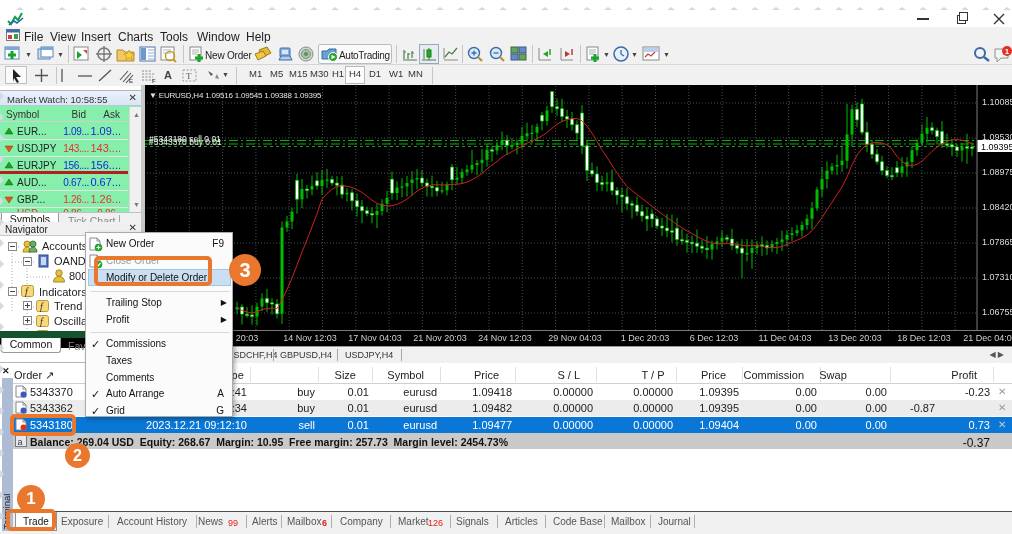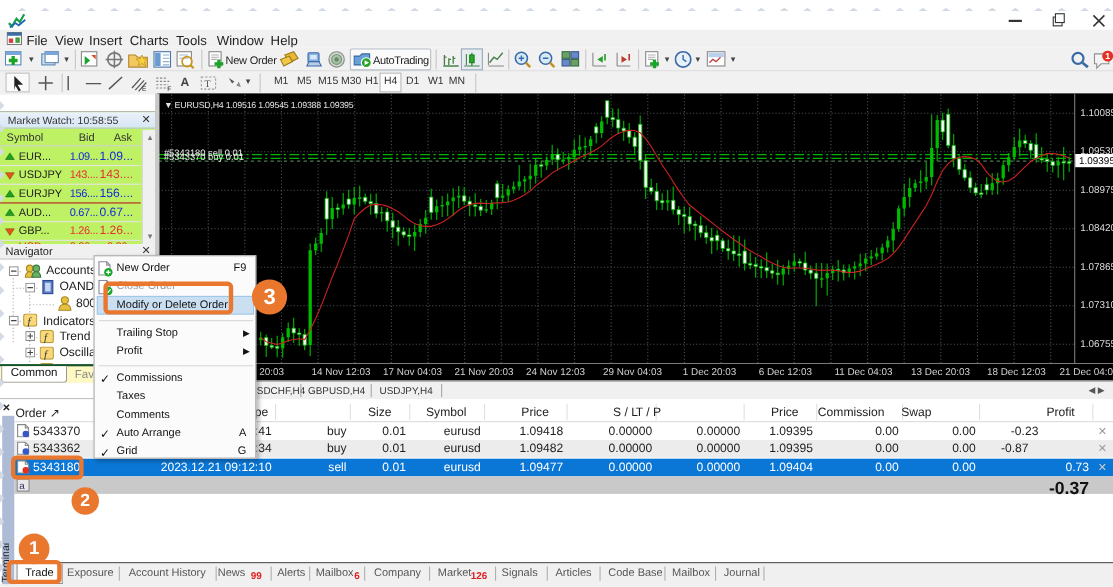--- a/index.html
+++ b/index.html
@@ -277,21 +277,21 @@
     <div class="tfbtn" style="left:289px;font-size:9.5px">M15</div>
     <div class="tfbtn" style="left:310px;font-size:9.5px">M30</div>
     <div class="tfbtn" style="left:332px;font-size:9.5px">H1</div>
     <div class="abs" style="left:345px;top:66px;width:20px;height:18px;background:#fdfdfd;border:1px solid #b8b8b8"></div>
     <div class="tfbtn" style="left:349px;font-size:9.5px">H4</div>
     <div class="tfbtn" style="left:369px;font-size:9.5px">D1</div>
     <div class="tfbtn" style="left:389px;font-size:9.5px">W1</div>
     <div class="tfbtn" style="left:408px;font-size:9.5px">MN</div>
     <div class="abs sep" style="left:432px;top:67px;height:17px"></div>
 
-<div class="abs" style="left:0;top:101px;width:143px;height:137px;background:#bef264;border:1px solid #b4b4b4;border-left:none">
+<div class="abs" style="left:0;top:90px;width:143px;height:137px;background:#86efac;border:1px solid #b4b4b4;border-left:none">
   <div style="position:absolute;left:0;top:0;width:141px;height:15px;background:linear-gradient(#eaf1fa,#d8e6f5);border-bottom:1px solid #b8c6d8">
     <div style="position:absolute;left:7px;top:2.5px;font-size:9.5px;color:#333">Market Watch: 10:58:55</div>
     <div style="position:absolute;right:4px;top:1px;font-size:10px;color:#333">✕</div>
   </div>
   <div style="position:absolute;left:0;top:16px;width:141px;height:15px;border-bottom:1px solid #d0d0d0">
         <span style="position:absolute;left:6px;top:2px;font-size:10px;color:#333">Symbol</span>
         <span style="position:absolute;right:55px;top:2px;font-size:10px;color:#333">Bid</span>
         <span style="position:absolute;right:21px;top:2px;font-size:10px;color:#333">Ask</span>
       </div>
       <div style="position:absolute;left:0;top:32px;width:128px;height:17px;border-bottom:1px solid #e4e4e4">
@@ -303,21 +303,21 @@
         <span style="position:absolute;right:7px;top:2px;font-size:11px;color:#1428dc">1.09...</span>
       </div>
       <div style="position:absolute;left:0;top:49px;width:128px;height:17px;border-bottom:1px solid #e4e4e4">
         <svg style="position:absolute;left:4px;top:4px" width="10" height="9">
           <path d="M5 8L1 2h8z" fill="#e05818" stroke="#903808" stroke-width="0.5"></path>
         </svg>
         <span style="position:absolute;left:17px;top:3px;font-size:10px;color:#222;white-space:nowrap">USDJPY</span>
         <span style="position:absolute;right:39px;top:3px;font-size:10px;letter-spacing:-0.3px;color:#e83030">143....</span>
         <span style="position:absolute;right:7px;top:2px;font-size:11px;color:#e83030">143....</span>
       </div>
-      <div style="position:absolute;left:0;top:66px;width:128px;height:17px;border-bottom:1px solid #b91c1c">
+      <div style="position:absolute;left:0;top:66px;width:128px;height:17px;border-bottom:3px solid #b91c1c">
         <svg style="position:absolute;left:4px;top:4px" width="10" height="9">
           <path d="M5 1l4 6H1z" fill="#1fa01f" stroke="#116011" stroke-width="0.5"></path>
         </svg>
         <span style="position:absolute;left:17px;top:3px;font-size:10px;color:#222;white-space:nowrap">EURJPY</span>
         <span style="position:absolute;right:39px;top:3px;font-size:10px;letter-spacing:-0.3px;color:#1428dc">156....</span>
         <span style="position:absolute;right:7px;top:2px;font-size:11px;color:#1428dc">156....</span>
       </div>
       <div style="position:absolute;left:0;top:83px;width:128px;height:17px;border-bottom:1px solid #e4e4e4">
         <svg style="position:absolute;left:4px;top:4px" width="10" height="9">
           <path d="M5 1l4 6H1z" fill="#1fa01f" stroke="#116011" stroke-width="0.5"></path>
@@ -419,21 +419,21 @@
       <svg style="position:absolute;left:23px;top:109px" width="9" height="9">
         <rect x="0.5" y="0.5" width="8" height="8" fill="#fff" stroke="#888"></rect>
         <path d="M2 4.5h5" stroke="#444"></path>
         <path d="M4.5 2v5" stroke="#444"></path>
       </svg>
       <svg style="position:absolute;left:36px;top:108px" width="13" height="12">
         <rect x="0.5" y="0.5" width="12" height="11" rx="2" fill="#f8d878" stroke="#b89838"></rect>
         <text x="4" y="10" font-size="10" font-style="italic" font-family="Liberation Serif, serif" fill="#333">f</text>
       </svg>
       <span style="position:absolute;left:54px;top:108px;font-size:11px;color:#222">Volumes</span>
-      <div style="position:absolute;left:0;top:109px;width:141px;height:17px;background:#fef9c3;border-top:2px solid #14532d">
+      <div style="position:absolute;left:0;top:109px;width:141px;height:17px;background:#000000;border-top:7px solid #14532d">
         <div style="position:absolute;left:1px;top:0;width:60px;height:15px;background:#fff;border:1px solid #999;border-top:none;border-radius:0 0 3px 3px;text-align:center;font-size:10.5px;color:#111">Common</div>
         <span style="position:absolute;left:68px;top:2px;font-size:10.5px;color:#888;white-space:nowrap">Favorites</span>
       </div>
 </div>
 
 <div class="abs" style="left:143px;top:85px;width:869px;height:261px;background:#000">
 <svg width="869" height="261" viewBox="0 0 869 261" style="position:absolute;left:0;top:0;display:block">
 <rect x="0" y="0" width="869" height="261" fill="#000"></rect>
 <path d="M13.0 1V245 M46.3 1V245 M79.6 1V245 M112.9 1V245 M146.2 1V245 M179.5 1V245 M212.8 1V245 M246.1 1V245 M279.4 1V245 M312.7 1V245 M346.0 1V245 M379.3 1V245 M412.6 1V245 M445.9 1V245 M479.2 1V245 M512.5 1V245 M545.8 1V245 M579.1 1V245 M612.4 1V245 M645.7 1V245 M679.0 1V245 M712.3 1V245 M745.6 1V245 M778.9 1V245 M812.2 1V245" stroke="#47515a" stroke-width="1" stroke-dasharray="1 2" fill="none"></path>
 <path d="M1 18H834 M1 53H834 M1 88H834 M1 123H834 M1 158H834 M1 193H834 M1 228H834" stroke="#47515a" stroke-width="1" stroke-dasharray="1 2" fill="none"></path>
@@ -493,21 +493,21 @@
       <span style="position:absolute;left:220px;top:6px;width:82px;text-align:left;font-size:11px;color:#222">Type</span>
       <div style="position:absolute;left:318px;top:4px;width:1px;height:15px;background:#e0e0e0"></div>
       <span style="position:absolute;left:274px;top:6px;width:82px;text-align:right;font-size:11px;color:#222">Size</span>
       <div style="position:absolute;left:372px;top:4px;width:1px;height:15px;background:#e0e0e0"></div>
       <span style="position:absolute;left:342px;top:6px;width:82px;text-align:right;font-size:11px;color:#222">Symbol</span>
       <div style="position:absolute;left:440px;top:4px;width:1px;height:15px;background:#e0e0e0"></div>
       <span style="position:absolute;left:417px;top:6px;width:82px;text-align:right;font-size:11px;color:#222">Price</span>
       <div style="position:absolute;left:515px;top:4px;width:1px;height:15px;background:#e0e0e0"></div>
       <span style="position:absolute;left:498px;top:6px;width:82px;text-align:right;font-size:11px;color:#222">S / L</span>
       <div style="position:absolute;left:596px;top:4px;width:1px;height:15px;background:#e0e0e0"></div>
-      <span style="position:absolute;left:578px;top:6px;width:82px;text-align:left;font-size:11px;color:#222">T / P</span>
+      <span style="position:absolute;left:612px;top:6px;width:82px;text-align:center;font-size:11px;color:#222">T / P</span>
       <div style="position:absolute;left:676px;top:4px;width:1px;height:15px;background:#e0e0e0"></div>
       <span style="position:absolute;left:644px;top:6px;width:82px;text-align:right;font-size:11px;color:#222">Price</span>
       <div style="position:absolute;left:742px;top:4px;width:1px;height:15px;background:#e0e0e0"></div>
       <span style="position:absolute;left:722px;top:6px;width:82px;text-align:right;font-size:11px;color:#222">Commission</span>
       <div style="position:absolute;left:820px;top:4px;width:1px;height:15px;background:#e0e0e0"></div>
       <span style="position:absolute;left:792px;top:6px;width:82px;text-align:center;font-size:11px;color:#222">Swap</span>
       <div style="position:absolute;left:890px;top:4px;width:1px;height:15px;background:#e0e0e0"></div>
       <span style="position:absolute;left:895px;top:6px;width:82px;text-align:right;font-size:11px;color:#222">Profit</span>
       <div style="position:absolute;left:993px;top:4px;width:1px;height:15px;background:#e0e0e0"></div>
       <div style="position:absolute;left:115px;top:4px;width:1px;height:15px;background:#e0e0e0"></div>
@@ -521,21 +521,21 @@
       <span style="position:absolute;left:117px;top:23px;width:130px;text-align:right;font-size:11px;color:#222">2023.12.21 09:12:41</span>
       <span style="position:absolute;left:235px;top:23px;width:80px;text-align:right;font-size:11px;color:#222">buy</span>
       <span style="position:absolute;left:289px;top:23px;width:80px;text-align:right;font-size:11px;color:#222">0.01</span>
       <span style="position:absolute;left:357px;top:23px;width:80px;text-align:right;font-size:11px;color:#222">eurusd</span>
       <span style="position:absolute;left:432px;top:23px;width:80px;text-align:right;font-size:11px;color:#222">1.09418</span>
       <span style="position:absolute;left:513px;top:23px;width:80px;text-align:right;font-size:11px;color:#222">0.00000</span>
       <span style="position:absolute;left:593px;top:23px;width:80px;text-align:right;font-size:11px;color:#222">0.00000</span>
       <span style="position:absolute;left:659px;top:23px;width:80px;text-align:right;font-size:11px;color:#222">1.09395</span>
       <span style="position:absolute;left:737px;top:23px;width:80px;text-align:right;font-size:11px;color:#222">0.00</span>
       <span style="position:absolute;left:807px;top:23px;width:80px;text-align:right;font-size:11px;color:#222">0.00</span>
-      <span style="position:absolute;left:864px;top:23px;width:80px;text-align:right;font-size:11px;color:#222">-0.23</span>
+      <span style="position:absolute;left:910px;top:23px;width:80px;text-align:right;font-size:11px;color:#222">-0.23</span>
       <span style="position:absolute;left:998px;top:23px;font-size:10px;color:#999">✕</span>
       <div style="position:absolute;left:13px;top:37px;width:999px;height:16px;background:#ececec"></div>
       <svg style="position:absolute;left:15px;top:38px" width="12" height="13">
         <path d="M1 1h7l3 3v8H1z" fill="#fff" stroke="#888"></path>
         <path d="M8 1v3h3" fill="none" stroke="#888"></path>
         <circle cx="8.5" cy="9.5" r="3" fill="#3858c8"></circle>
       </svg>
       <span style="position:absolute;left:30px;top:39px;font-size:11px;color:#222">5343362</span>
       <span style="position:absolute;left:117px;top:39px;width:130px;text-align:right;font-size:11px;color:#222">2023.12.21 09:12:34</span>
       <span style="position:absolute;left:235px;top:39px;width:80px;text-align:right;font-size:11px;color:#222">buy</span>
@@ -566,40 +566,41 @@
       <span style="position:absolute;left:659px;top:56px;width:80px;text-align:right;font-size:11px;color:#fff">1.09404</span>
       <span style="position:absolute;left:737px;top:56px;width:80px;text-align:right;font-size:11px;color:#fff">0.00</span>
       <span style="position:absolute;left:807px;top:56px;width:80px;text-align:right;font-size:11px;color:#fff">0.00</span>
       <span style="position:absolute;left:910px;top:56px;width:80px;text-align:right;font-size:11px;color:#fff">0.73</span>
       <span style="position:absolute;left:998px;top:56px;font-size:10px;color:#ccc">✕</span>
       <div style="position:absolute;left:13px;top:70px;width:999px;height:16px;background:#c9c9c9"></div>
       <svg style="position:absolute;left:15px;top:72px" width="12" height="12">
         <rect x="0.5" y="0.5" width="11" height="11" fill="#e8e8e8" stroke="#777"></rect>
         <text x="2.5" y="9.5" font-size="9" fill="#336" font-family="Liberation Sans, sans-serif">a</text>
       </svg>
-      <span style="position:absolute;left:910px;top:73px;width:80px;text-align:right;font-size:16px;font-weight:bold;color:#111">-0.37</span>
+      <span style="position:absolute;left:30px;top:73px;font-size:10.5px;font-weight:bold;color:#111">Balance: 269.04 USD&nbsp;&nbsp;Equity: 268.67&nbsp;&nbsp;Margin: 10.95&nbsp;&nbsp;Free margin: 257.73&nbsp;&nbsp;Margin level: 2454.73%</span>
+      <span style="position:absolute;left:910px;top:73px;width:80px;text-align:right;font-size:12px;font-weight:normal;color:#111">-0.37</span>
 </div>
 
 <div class="abs" style="left:2px;top:378px;width:11px;height:156px;background:#aebbd4"></div>
 <div class="abs" style="left:-14px;top:504px;width:40px;height:11px;font-size:9.5px;color:#222;transform:rotate(-90deg);transform-origin:center">Terminal</div>
 <div class="abs" style="left:2px;top:366px;width:10px;height:10px;font-size:9px;color:#222;font-weight:bold">✕</div>
 
 <div class="abs" style="left:13px;top:511px;width:999px;height:20px;background:#f0f0f0;border-top:1.5px solid #505050">
   <div style="position:absolute;left:2px;top:0px;width:42px;height:19px;background:#fff;border:1px solid #909090;border-top:none"></div>
       <span style="position:absolute;left:10px;top:4px;font-size:10px;color:#111">Trade</span>
       <span style="position:absolute;left:48px;top:4px;font-size:10px;color:#555">Exposure</span>
       <span style="position:absolute;left:104px;top:4px;font-size:10px;color:#555">Account History</span>
       <span style="position:absolute;left:185px;top:4px;font-size:10px;color:#555">News</span>
-      <span style="position:absolute;left:215px;top:6px;font-size:9px;font-weight:bold;color:#e02020">99</span>
+      <span style="position:absolute;left:215px;top:6px;font-size:9px;font-weight:normal;color:#e02020">99</span>
       <span style="position:absolute;left:239px;top:4px;font-size:10px;color:#555">Alerts</span>
       <span style="position:absolute;left:274px;top:4px;font-size:10px;color:#555">Mailbox</span>
       <span style="position:absolute;left:309px;top:6px;font-size:9px;font-weight:bold;color:#e02020">6</span>
       <span style="position:absolute;left:327px;top:4px;font-size:10px;color:#555">Company</span>
       <span style="position:absolute;left:385px;top:4px;font-size:10px;color:#555">Market</span>
-      <span style="position:absolute;left:415px;top:6px;font-size:9px;font-weight:bold;color:#e02020">126</span>
+      <span style="position:absolute;left:415px;top:6px;font-size:9px;font-weight:normal;color:#e02020">126</span>
       <span style="position:absolute;left:443px;top:4px;font-size:10px;color:#555">Signals</span>
       <span style="position:absolute;left:492px;top:4px;font-size:10px;color:#555">Articles</span>
       <span style="position:absolute;left:540px;top:4px;font-size:10px;color:#555">Code Base</span>
       <span style="position:absolute;left:598px;top:4px;font-size:10px;color:#555">Mailbox</span>
       <span style="position:absolute;left:645px;top:4px;font-size:10px;color:#555">Journal</span>
       <div style="position:absolute;left:95px;top:3px;width:1px;height:13px;background:#b0b0b0"></div>
       <div style="position:absolute;left:183px;top:3px;width:1px;height:13px;background:#b0b0b0"></div>
       <div style="position:absolute;left:233px;top:3px;width:1px;height:13px;background:#b0b0b0"></div>
       <div style="position:absolute;left:268px;top:3px;width:1px;height:13px;background:#b0b0b0"></div>
       <div style="position:absolute;left:318px;top:3px;width:1px;height:13px;background:#b0b0b0"></div>

